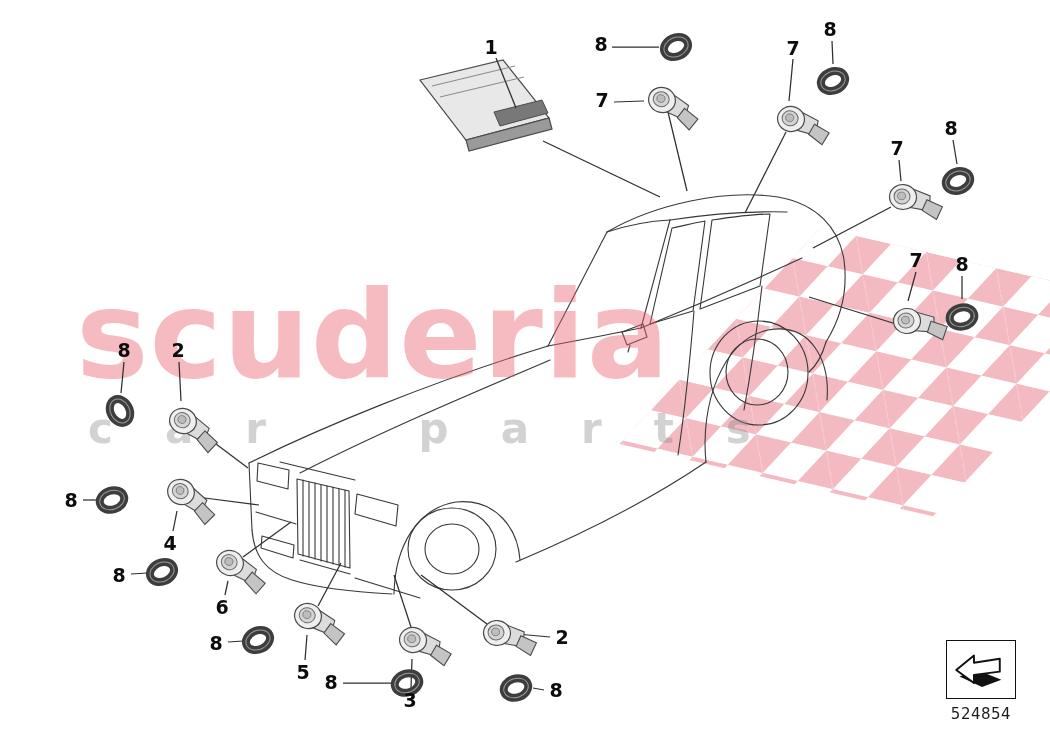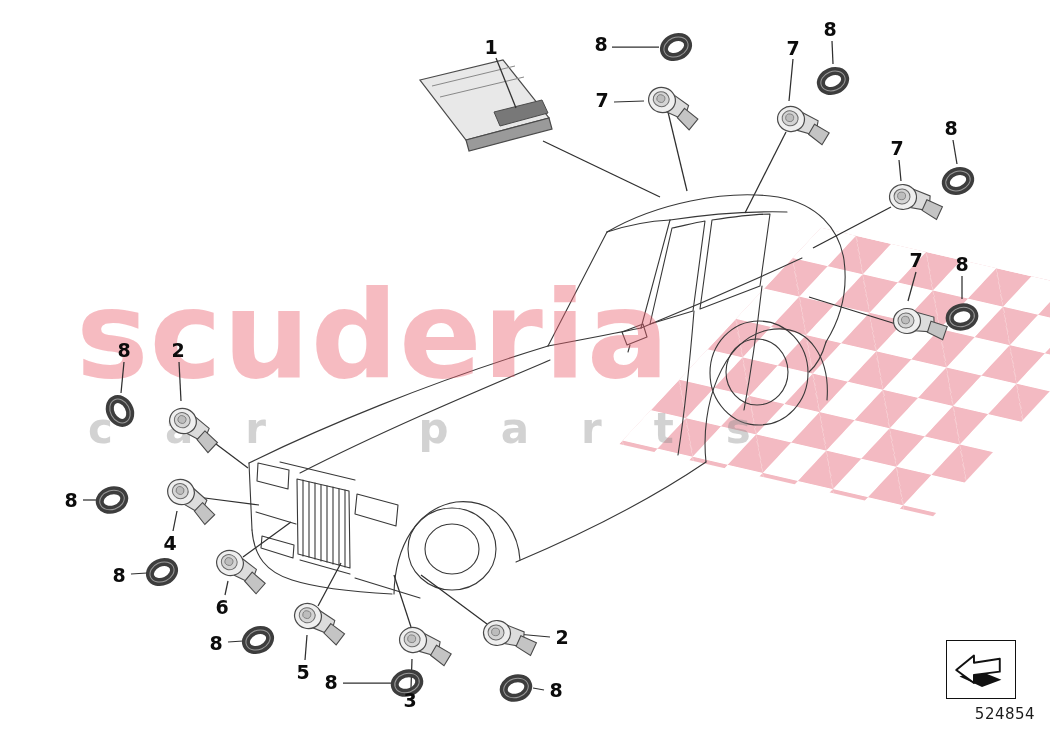--- a/index.html
+++ b/index.html
@@ -49,21 +49,21 @@
     user-select:none;line-height:1;
   }
 
   
   #nav-box{
     position:absolute;left:946px;top:640px;width:70px;height:59px;
     border:1.6px solid #111;background:#fff;box-sizing:border-box;
     display:flex;align-items:center;justify-content:center;cursor:pointer;
   }
   #part-number{
-    position:absolute;left:965px;top:705px;width:80px;text-align:center;
+    position:absolute;left:941px;top:705px;width:80px;text-align:center;
     font-size:15px;color:#1c1c1c;letter-spacing:.5px;
   }
 </style>
 </head>
 <body>
 
 <div id="stage">
 
   <div id="checker"></div>
 

